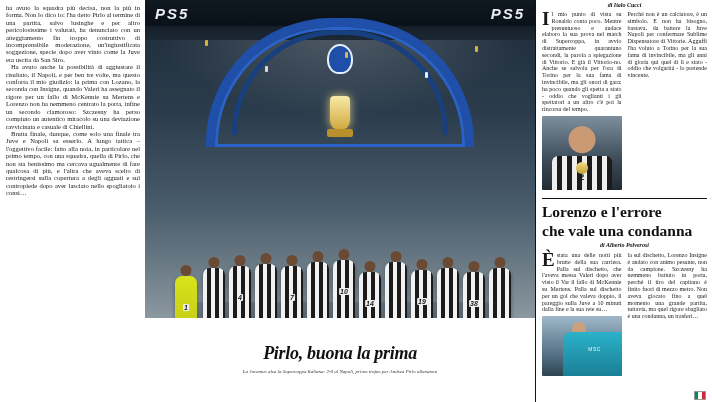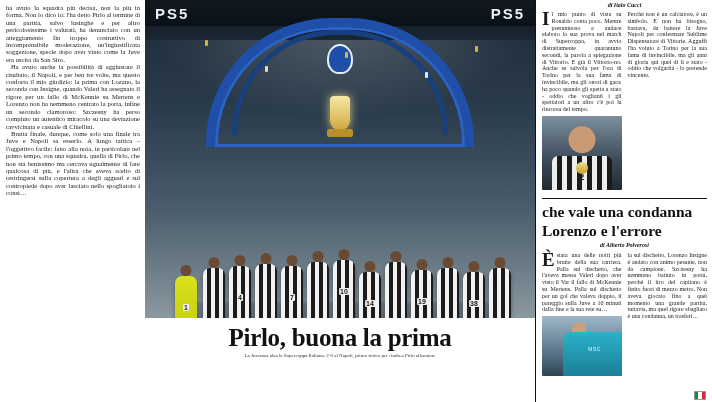--- a/index.html
+++ b/index.html
@@ -27,20 +27,21 @@
     color:#1a1a1a;
   }
   .col-left p + p{text-indent:5px;}
 
   
   .col-center{
     width:390px;flex:0 0 390px;
     position:relative;
     background:#bef264;
     overflow:hidden;
+    font-style:italic;
   }
   .photo{
     position:absolute;inset:0;
     background:
       radial-gradient(ellipse 260px 120px at 50% 8%, rgba(255,255,255,.20), rgba(255,255,255,0) 70%),
       linear-gradient(#1d2a38 0%, #2b3c4c 28%, #4a5d6c 52%, #6b7b86 66%, #8d9aa2 80%, #a9b4ba 100%);
   }
   
   .roof{
     position:absolute;left:0;top:0;width:100%;height:40px;
@@ -144,22 +145,22 @@
   
   .headline{
     position:absolute;left:0;bottom:0;width:100%;
     background:#ffffff;
     padding:6px 8px 4px;
     box-sizing:border-box;
     height:84px;
   }
   .hl1{
     font-family:"Liberation Serif",serif;
-    font-weight:bold;font-size:25px;line-height:27px;
-    text-align:center;color:#111;letter-spacing:-.3px;
+    font-weight:bold;font-size:18px;line-height:27px;
+    text-align:center;color:#111;letter-spacing:-.3px;margin-top:16px;
   }
   .hl2{
     font-family:"Liberation Serif",serif;
     font-weight:bold;font-size:27px;line-height:29px;
     text-align:center;color:#111;letter-spacing:-.5px;
   }
   .caption{
     text-align:center;font-size:5px;color:#333;margin-top:2px;
   }
 
@@ -331,22 +332,22 @@
         </div>
       </div>
       <div class="rc">
         <p>Perché non è un calciatore, è un simbolo. E non ha bisogno, bastava, da battere la Juve Napoli per confermare Sublime Dispensatore di Vittorie. Agguffi l'ha voluto a Torino per la sua fama di invincibile, ma gli anni di gloria qui quel di lì e stato - oddio che volgarità - lo pretende vincente.</p>
         <div class="flag"></div>
       </div>
     </div>
 
     <hr class="rule">
 
+    <div class="title2">Lorenzo e l'errore</div>
     <div class="title2">che vale una condanna</div>
-    <div class="title2">Lorenzo e l'errore</div>
     <div class="byline2">di Alberto Polverosi</div>
 
     <div class="r-cols">
       <div class="rc">
         <p class="dropcap">È stata una delle notti più brutte della sua carriera. Palla sul dischetto, che l'aveva messa Valeri dopo aver visto il Var il fallo di McKennie su Mertens. Palla sul dischetto per un gol che valeva doppio, il pareggio sulla Juve a 10 minuti dalla fine e la sua rete su…</p>
         <div class="keeper">
           <div class="head"></div>
           <div class="kit">
               <span class="lbl">MSC</span>
             </div>

